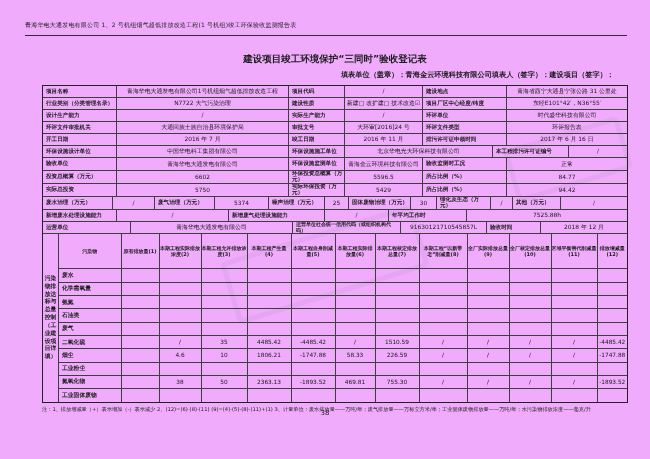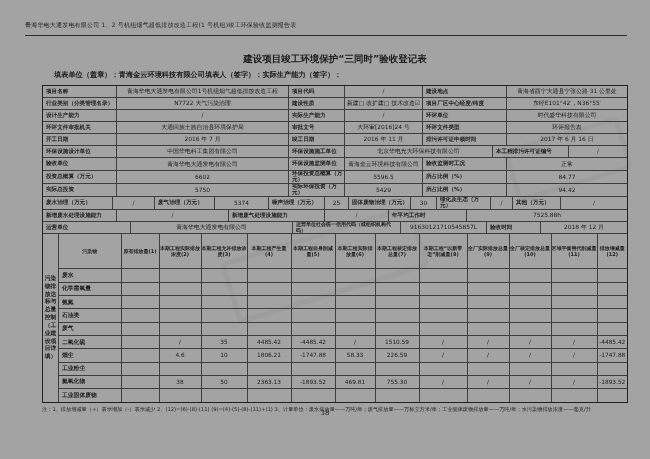--- a/index.html
+++ b/index.html
@@ -1,22 +1,22 @@
 <!DOCTYPE html>
 <html><head>
 <meta charset="utf-8">
 <style>
   html,body{margin:0;padding:0;background:#fff;}
-  .page{position:relative;width:650px;height:459px;background:#a3a3a3;overflow:hidden;
+  .page{position:relative;width:650px;height:459px;background:#f0abfc;overflow:hidden;
         font-family:"DejaVu Sans",sans-serif;color:#1b1b1b;}
   .dochead{position:absolute;top:21px;left:25px;right:25px;font-size:6px;letter-spacing:.2px;color:#222;white-space:nowrap;overflow:hidden;}
   .headrule{position:absolute;top:35px;left:25px;right:23px;border-top:1px solid #2e2e2e;}
   .main{position:absolute;top:40px;left:42px;width:586px;}
   .title{text-align:center;font-size:9.5px;font-weight:bold;margin-top:13px;}
-  .subrow{display:flex;justify-content:flex-start;align-items:flex-end;font-size:7.2px;font-weight:bold;margin-top:4px;padding:0 14px 0 12px;}
+  .subrow{display:flex;justify-content:flex-end;align-items:flex-end;font-size:7.2px;font-weight:bold;margin-top:4px;padding:0 14px 0 12px;}
   .tbl{border:1.5px solid #222;margin-top:5px;box-sizing:border-box;}
   .blk{display:flex;}
   .strip{width:16px;border-right:1px solid #3e3e3e;display:flex;align-items:center;justify-content:center;box-sizing:border-box;}
   .vtxt{width:8px;word-break:break-all;text-align:center;font-size:6.5px;font-weight:bold;line-height:2.1;}
   .vtxt2{width:13px;word-break:break-all;text-align:center;font-size:5.8px;font-weight:bold;line-height:1.35;}
   .rows{flex:1;min-width:0;}
   .fr{display:flex;}
   .c{box-sizing:border-box;border-right:1px solid #3e3e3e;border-bottom:1px solid #3e3e3e;display:flex;align-items:center;justify-content:center;text-align:center;font-size:5.9px;line-height:1.05;padding:0 1px;overflow:hidden;}
   .c.l{font-weight:bold;justify-content:flex-start;text-align:left;padding-left:3px;font-size:5.6px;}
   .c.last{flex:1;border-right:none;min-width:0;}
@@ -42,21 +42,21 @@
   <div class="wm wm2"></div>
 
   <div class="dochead">青海华电大通发电有限公司 1、2 号机组烟气超低排放改造工程(1 号机组)竣工环保验收监测报告表</div>
   <div class="headrule"></div>
 
   <div class="main">
     <div class="title">建设项目竣工环境保护“三同时”验收登记表</div>
     <div class="subrow">
       <span>填表单位（盖章）：青海金云环境科技有限公司</span>
       <span>填表人（签字）：</span>
-      <span>实际生产能力（签字）：</span>
+      <span>建设项目（签字）：</span>
     </div>
 
     <div class="tbl">
 
       <div class="blk">
         <div class="rows">
           <div class="fr h12">
             <div class="c l" style="width:74px">项目名称</div>
             <div class="c" style="width:172px">青海华电大通发电有限公司1号机组烟气超低排放改造工程</div>
             <div class="c l" style="width:56px">项目代码</div>

